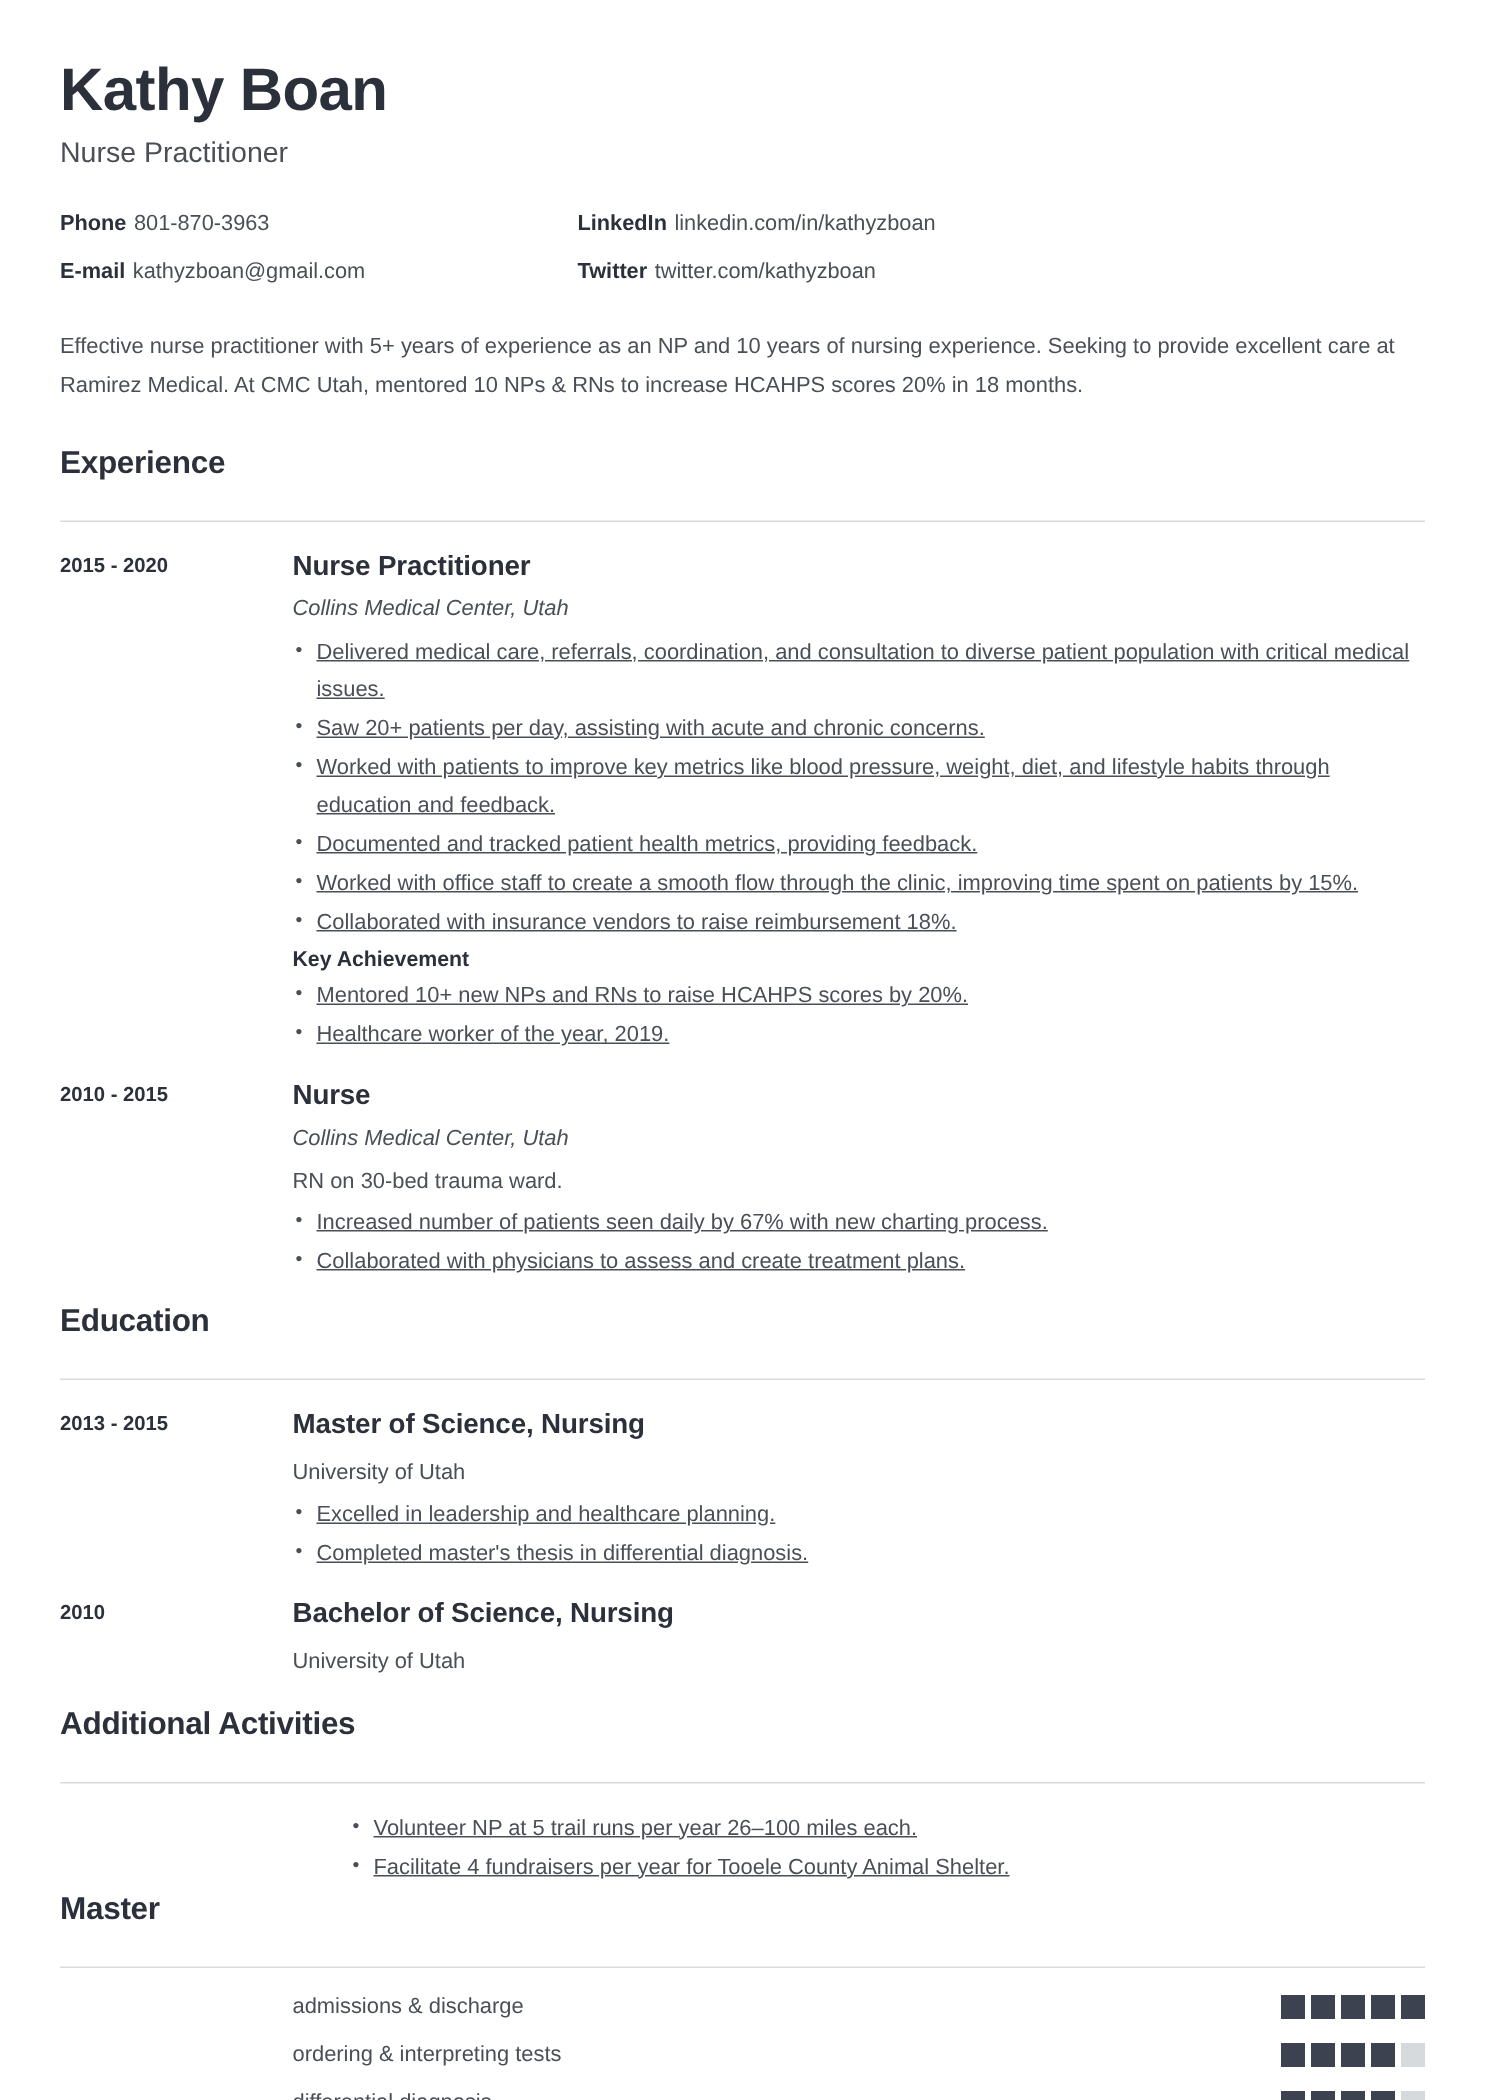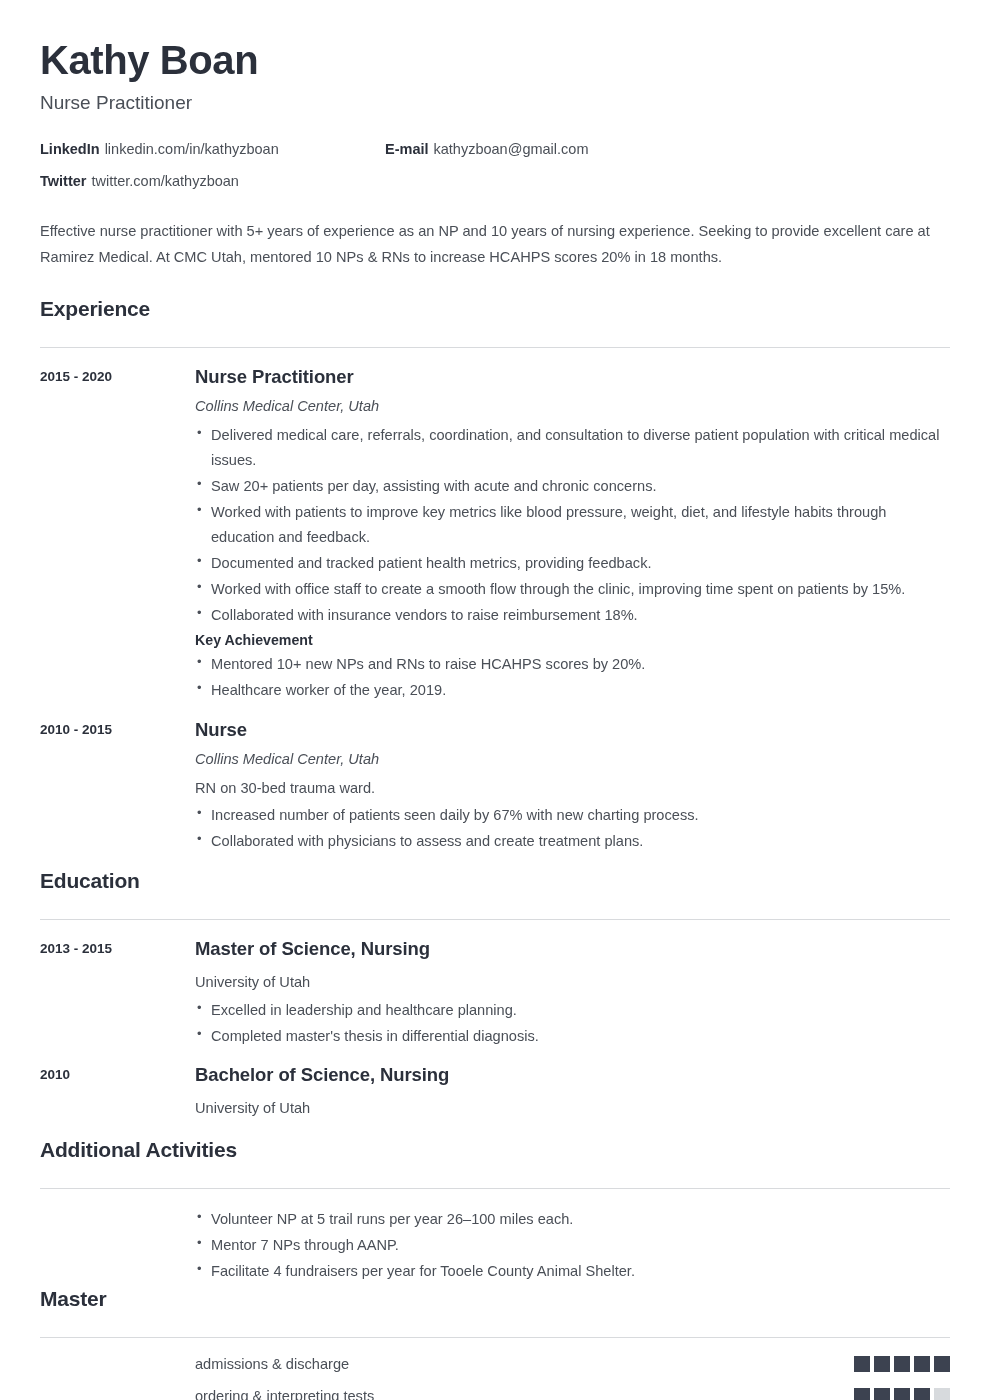--- a/index.html
+++ b/index.html
@@ -115,34 +115,36 @@
     margin: 0;
     padding: 0;
   }
   ul.bullets li {
     position: relative;
     padding-left: 16px;
     font-size: 14.6px;
     line-height: 1.72;
     color: #4a4f57;
     margin-bottom: 1px;
+    text-decoration: underline;
   }
   ul.bullets li::before {
     content: "\2022";
     position: absolute;
     left: 2px;
     top: -1px;
     font-size: 13px;
     color: #4a4f57;
   }
 
   
   .activities-body {
     display: grid;
     grid-template-columns: 155px auto;
+    gap: 38px;
   }
 
   
   .skills-list {
     display: grid;
     grid-template-columns: 155px auto;
   }
   .skill-row {
     display: flex;
     align-items: center;
@@ -169,20 +171,23 @@
 </head>
 <body>
 
 <div>
 
   <header>
     <h1 class="name">Kathy Boan</h1>
     <div class="job-title">Nurse Practitioner</div>
 
     <div class="contact-grid">
+      <div class="contact-item">
+        <span class="ckey">Phone</span><span>801-870-3963</span>
+      </div>
       <div class="contact-item">
         <span class="ckey">LinkedIn</span><span>linkedin.com/in/kathyzboan</span>
       </div>
       <div class="contact-item">
         <span class="ckey">E-mail</span><span>kathyzboan@gmail.com</span>
       </div>
       <div class="contact-item">
         <span class="ckey">Twitter</span><span>twitter.com/kathyzboan</span>
       </div>
     </div>
@@ -251,21 +256,20 @@
       </div>
     </div>
   </section>
 
   <section class="section">
     <h2 class="section-heading">Additional Activities</h2>
     <div class="activities-body">
       <div></div>
       <ul class="bullets">
         <li>Volunteer NP at 5 trail runs per year 26–100 miles each.</li>
-        <li>Mentor 7 NPs through AANP.</li>
         <li>Facilitate 4 fundraisers per year for Tooele County Animal Shelter.</li>
       </ul>
     </div>
   </section>
 
   <section class="section">
     <h2 class="section-heading">Master</h2>
     <div class="skills-list">
       <div></div>
       <div>

